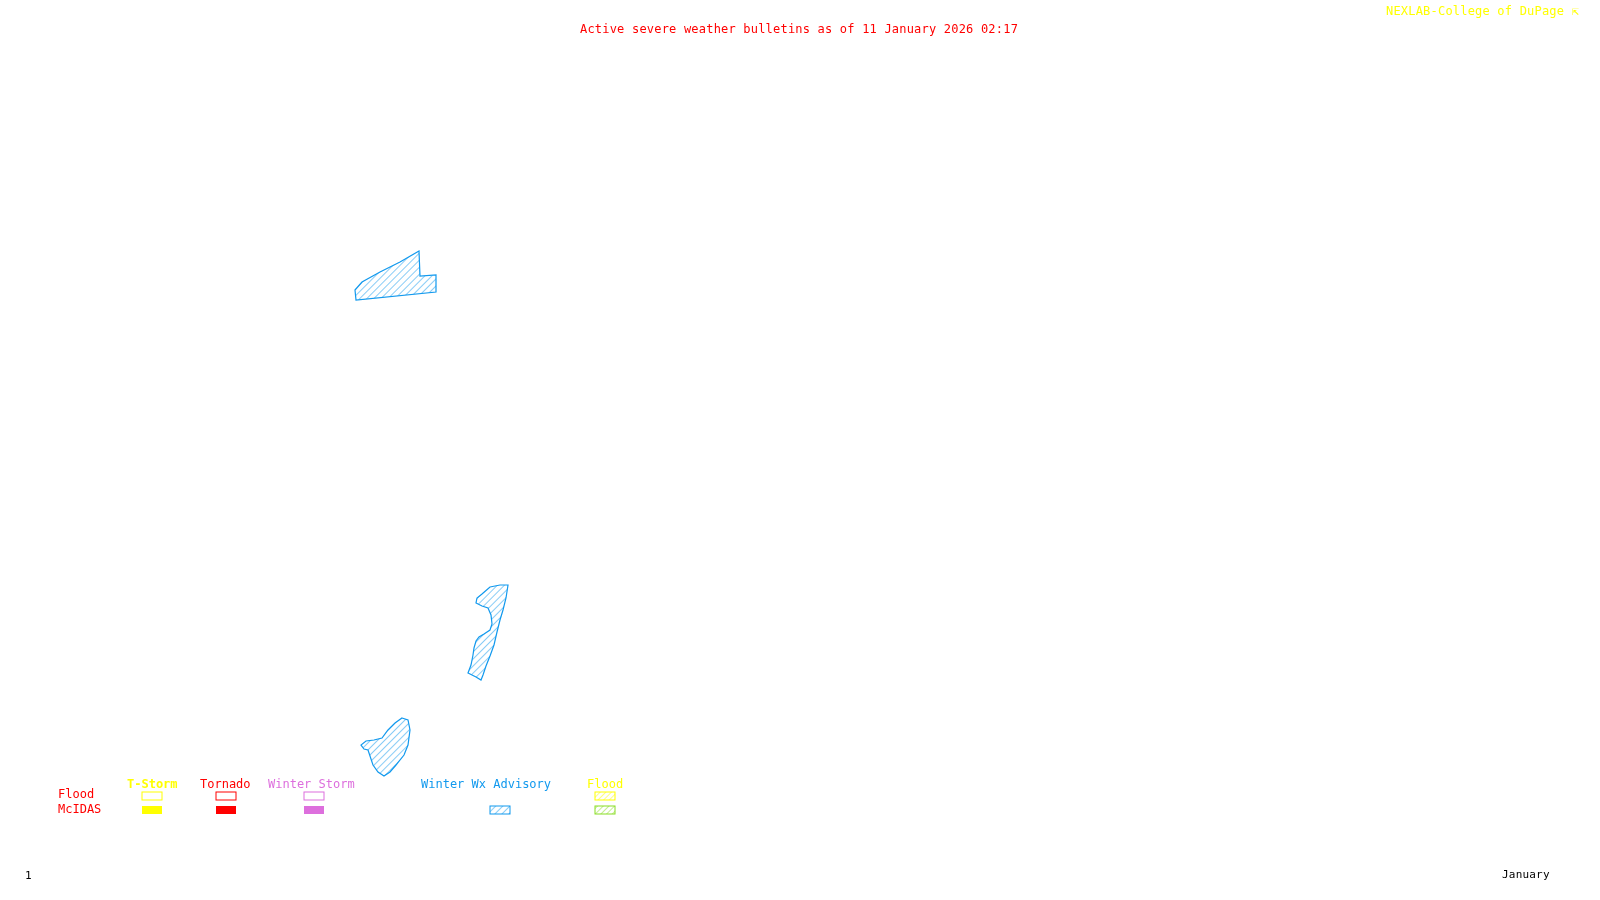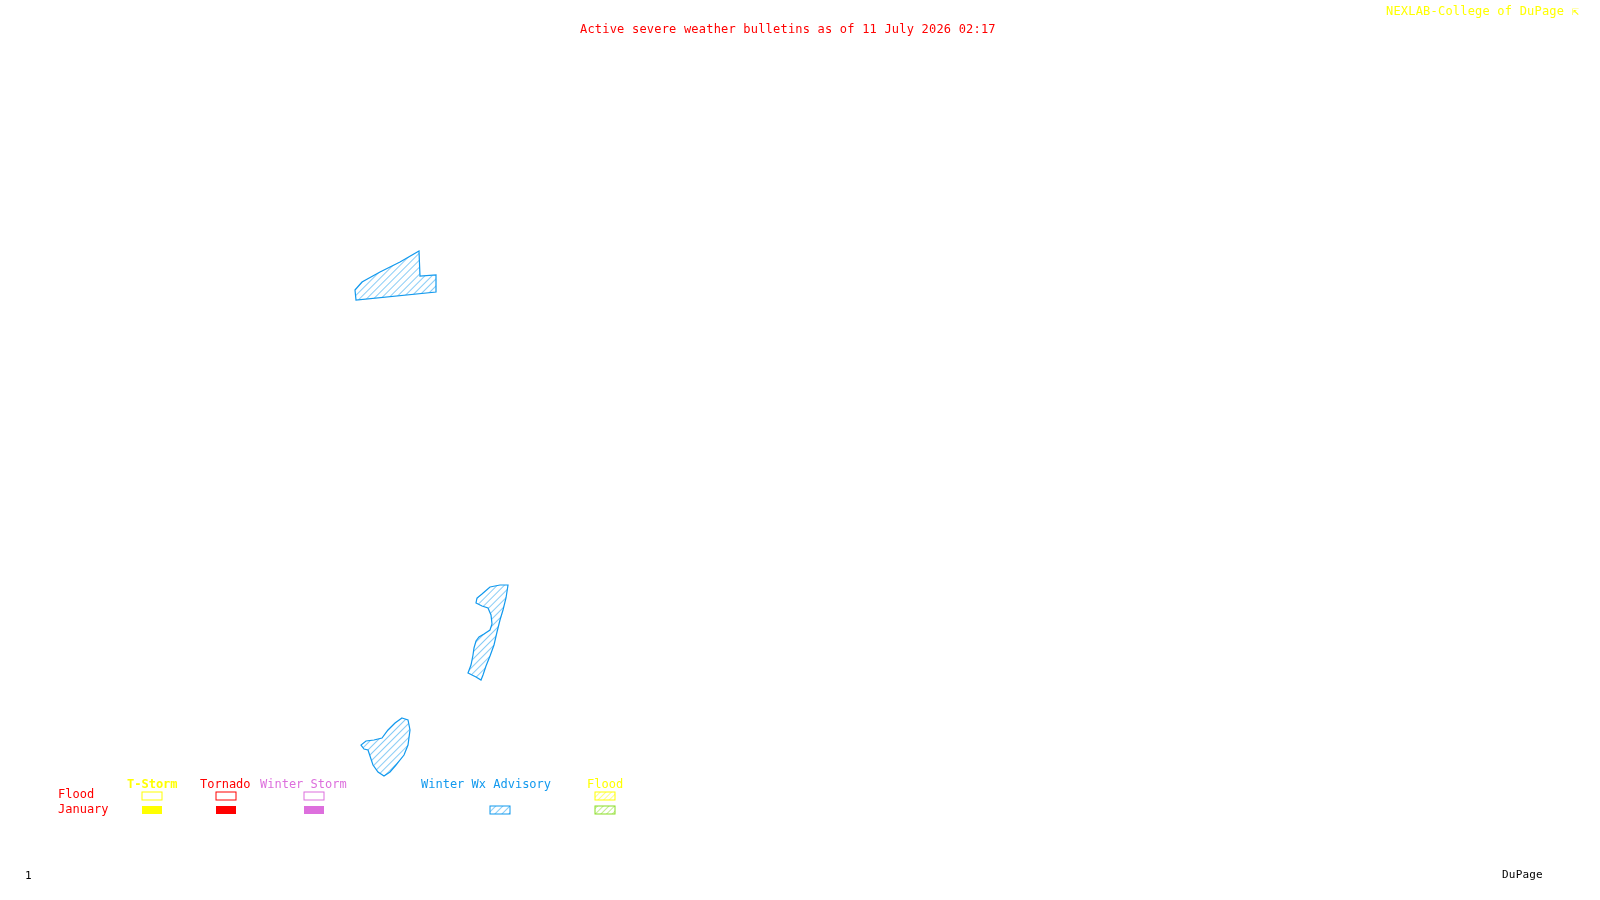--- a/index.html
+++ b/index.html
@@ -11,21 +11,21 @@
   #credit { left: 1386px; top: 5px; color: #ffff00; }
   #frame-num { left: 25px; top: 870px; color: #000000; font-size: 11px; }
   #mcidas { left: 1502px; top: 869px; color: #000000; font-size: 11px; }
   #map { position: absolute; left: 0; top: 0; width: 1600px; height: 900px; }
   .legend-label { position: absolute; font-size: 12px; line-height: 12px; white-space: pre;
                   font-family: "DejaVu Sans Mono", "Liberation Mono", monospace; }
 </style>
 </head>
 <body>
 
-<div class="txt" id="title">Active severe weather bulletins as of 11 July 2026 02:17</div>
+<div class="txt" id="title">Active severe weather bulletins as of 11 January 2026 02:17</div>
 <div class="txt" id="credit"><span>NEXLAB-College of DuPage</span><span> ⇱</span></div>
 
 <svg id="map" viewBox="0 0 1600 900" xmlns="http://www.w3.org/2000/svg">
   <defs>
     <pattern id="hatch-blue" patternUnits="userSpaceOnUse" width="5" height="5" patternTransform="rotate(45)">
       <line x1="0" y1="0" x2="0" y2="5" stroke="#1199ee" stroke-width="1"></line>
     </pattern>
     <pattern id="hatch-yellow" patternUnits="userSpaceOnUse" width="4" height="4" patternTransform="rotate(45)">
       <line x1="0" y1="0" x2="0" y2="4" stroke="#ffff00" stroke-width="1"></line>
     </pattern>
@@ -49,22 +49,22 @@
   <rect x="304" y="792" width="20" height="8" fill="none" stroke="#dd6fdd" stroke-width="1"></rect>
   <rect x="304" y="806" width="20" height="8" fill="#dd6fdd"></rect>
 
   <rect x="490" y="806" width="20" height="8" fill="url(#hatch-blue)" stroke="#1199ee" stroke-width="1"></rect>
 
   <rect x="595" y="792" width="20" height="8" fill="url(#hatch-yellow)" stroke="#ffff00" stroke-width="1"></rect>
   <rect x="595" y="806" width="20" height="8" fill="url(#hatch-green)" stroke="#88dd22" stroke-width="1"></rect>
 </svg>
 
 <div class="legend-label" style="left:58px; top:788px; color:#ff0000;">Flood</div>
-<div class="legend-label" style="left:58px; top:803px; color:#ff0000;">January</div>
+<div class="legend-label" style="left:58px; top:803px; color:#ff0000;">McIDAS</div>
 
 <div class="legend-label" style="left:127px; top:778px; color:#ffff00;font-weight:bold;">T-Storm</div>
 <div class="legend-label" style="left:200px; top:778px; color:#ff0000;">Tornado</div>
-<div class="legend-label" style="left:260px; top:778px; color:#dd6fdd;">Winter Storm</div>
+<div class="legend-label" style="left:268px; top:778px; color:#dd6fdd;">Winter Storm</div>
 <div class="legend-label" style="left:421px; top:778px; color:#1199ee;">Winter Wx Advisory</div>
 <div class="legend-label" style="left:587px; top:778px; color:#ffff00;text-align:right;">Flood</div>
 
 <div class="txt" id="frame-num">1</div>
-<div class="txt" id="mcidas">DuPage</div>
+<div class="txt" id="mcidas">January</div>
 
 </body></html>

